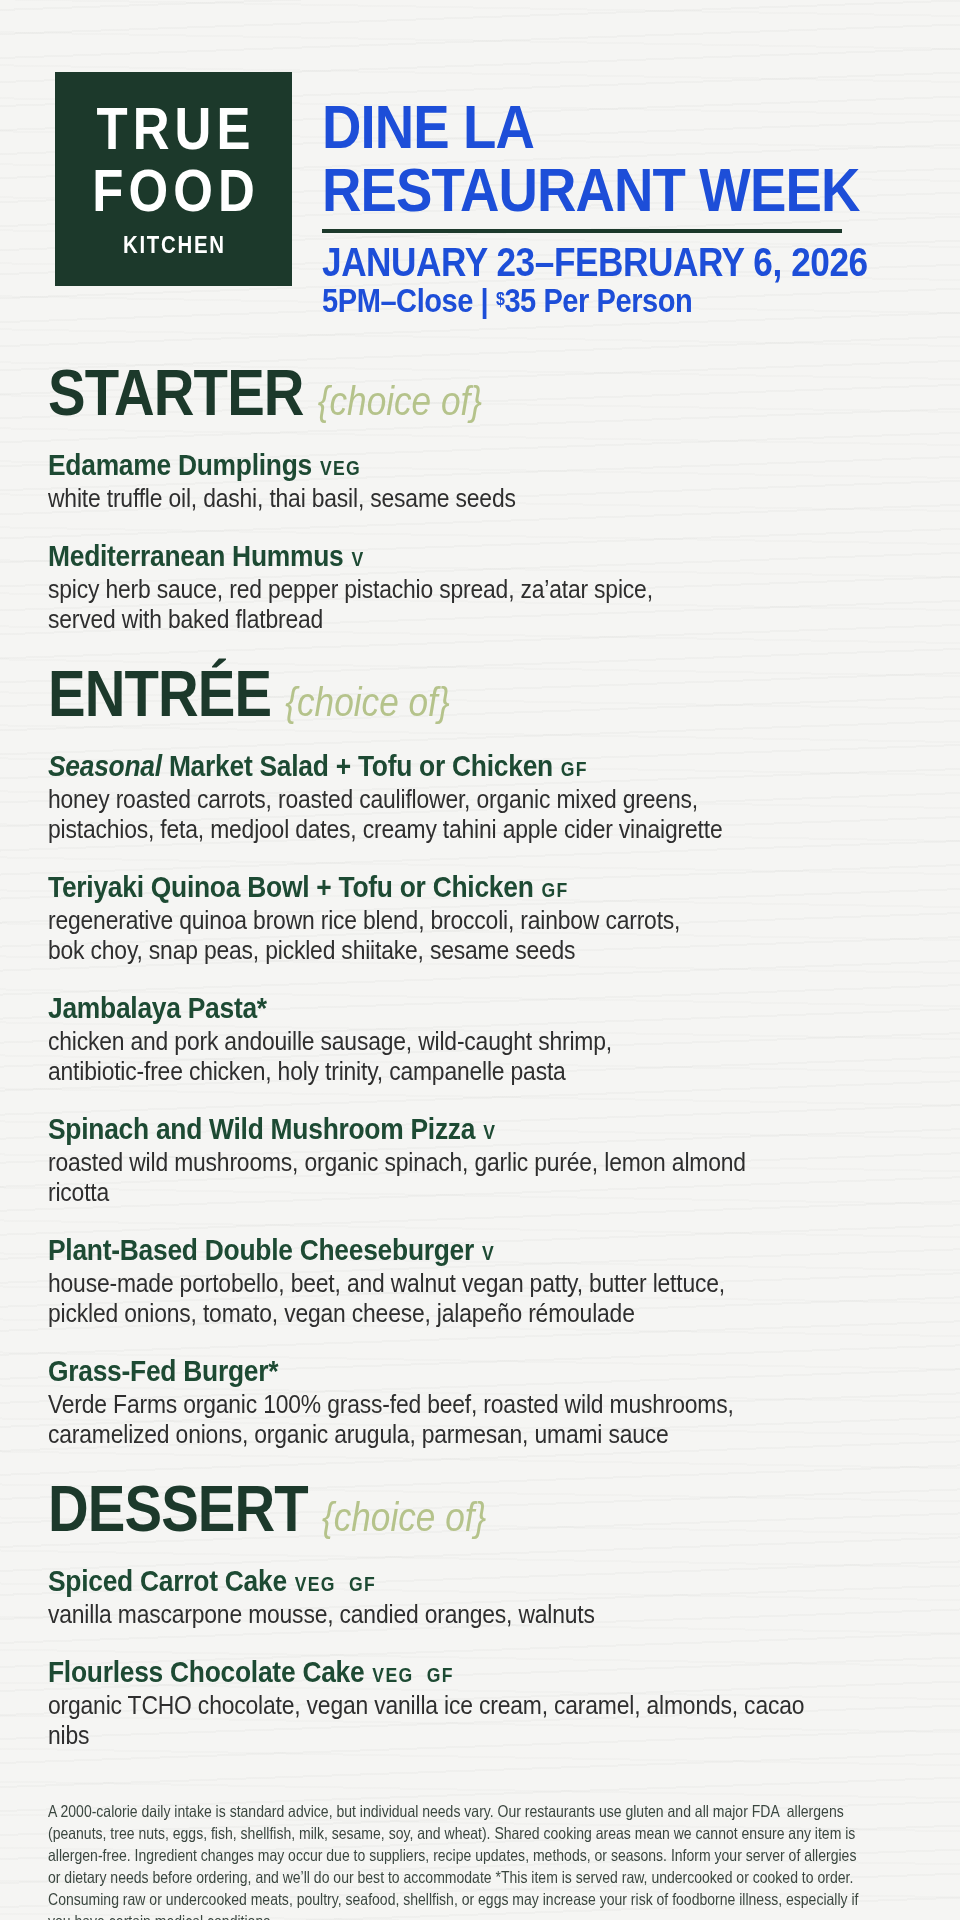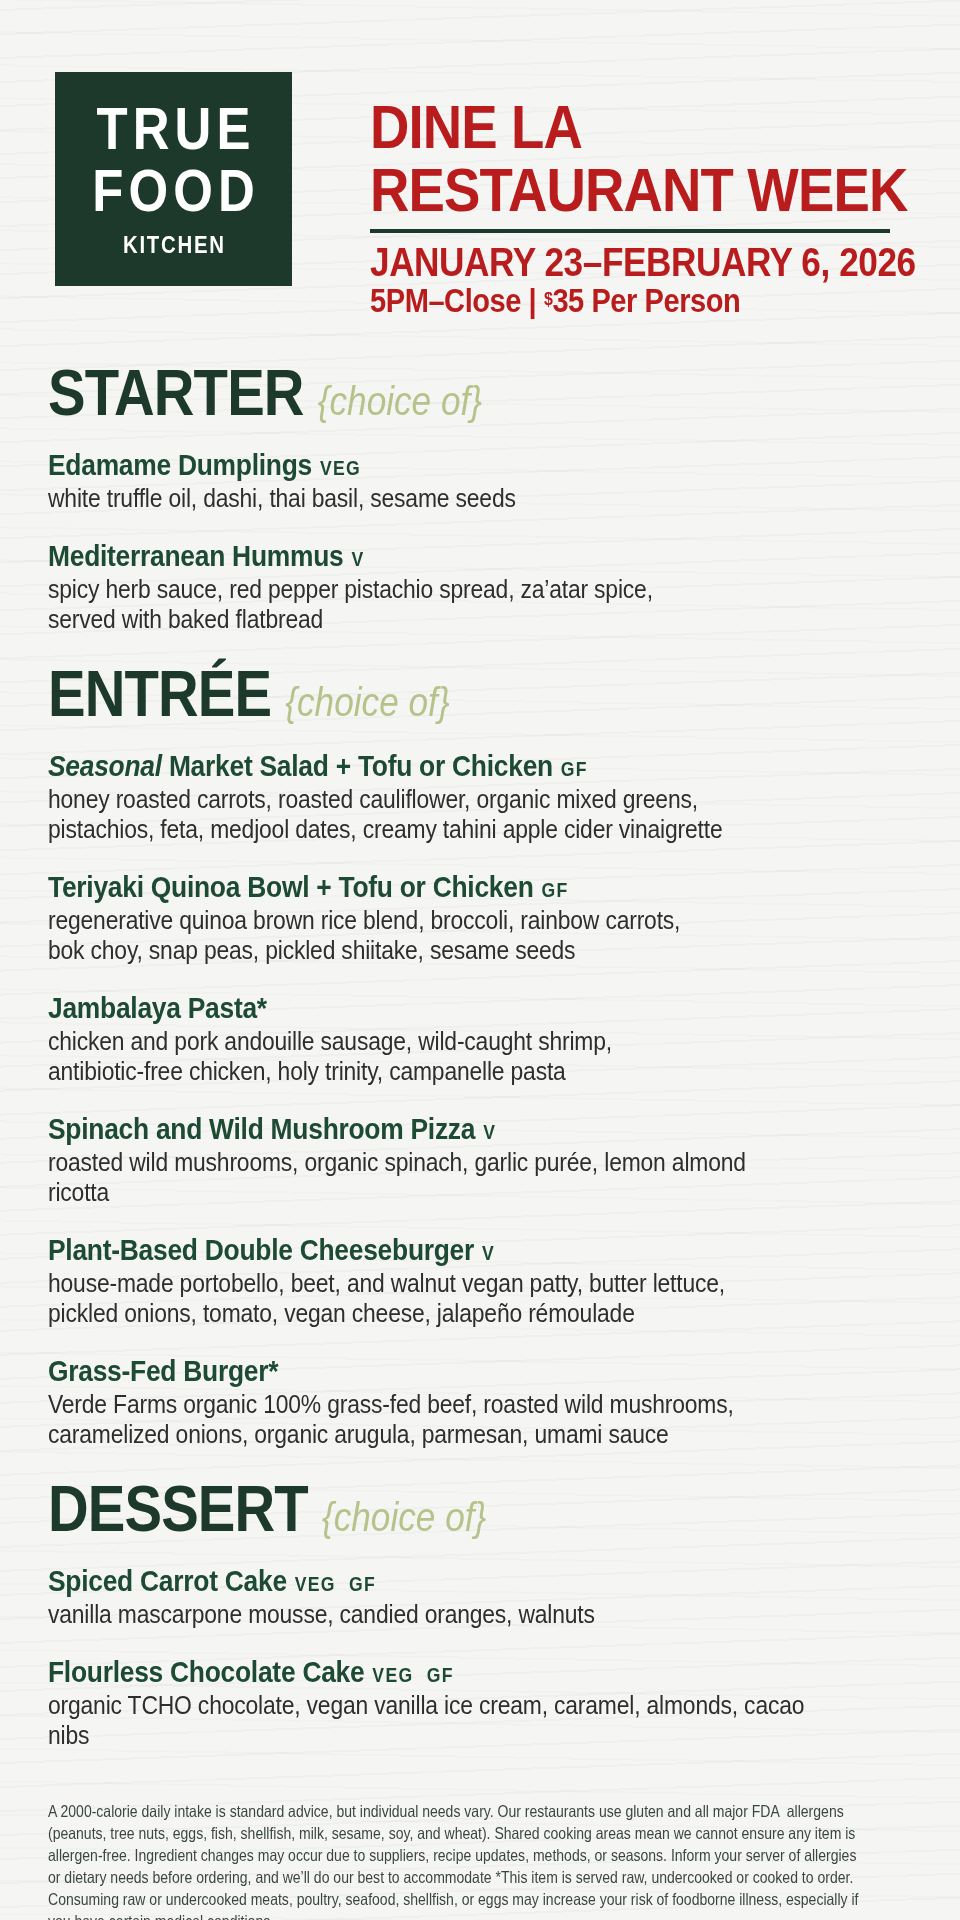--- a/index.html
+++ b/index.html
@@ -14,39 +14,39 @@
       repeating-linear-gradient(181deg, rgba(90,95,90,0.00) 0 15px, rgba(90,95,90,0.025) 15px 17px, rgba(90,95,90,0.00) 17px 33px);
     color: #2e2e2e;
   }
   .page { padding: 72px 48px 0 48px; }
 
   
   .cx  { transform: scaleX(0.88); transform-origin: 0 0; }
   .cxc { transform: scaleX(0.85); transform-origin: 50% 0; }
 
   
-  .header { display: flex; align-items: flex-start; gap: 32px; }
+  .header { display: flex; align-items: flex-start; }
   .logo {
     width: 237px; height: 214px;
     margin-left: 7px;
     background: #1c392b;
     color: #ffffff;
     text-align: center;
     padding-top: 26px;
     flex: 0 0 auto;
   }
   .logo-word {
     font-size: 60px; line-height: 62px; font-weight: bold;
     letter-spacing: 6px; text-indent: 6px;
   }
   .logo-kitchen {
     font-size: 24px; line-height: 26px; font-weight: bold;
     letter-spacing: 2px; text-indent: 2px; margin-top: 10px;
   }
-  .title-block { margin-left: 46px; padding-top: 23px; color: #b91c1c; }
+  .title-block { margin-left: 30px; padding-top: 23px; color: #1d4ed8; }
   .title-line {
     font-size: 62px; line-height: 63px; font-weight: bold;
     letter-spacing: -1px; white-space: nowrap;
   }
   .title-rule { width: 520px; height: 4px; background: #1c392b; margin-top: 8px; }
   .date-line {
     font-size: 40px; line-height: 42px; font-weight: bold;
     margin-top: 8px; letter-spacing: -0.5px; white-space: nowrap;
   }
   .time-price {

